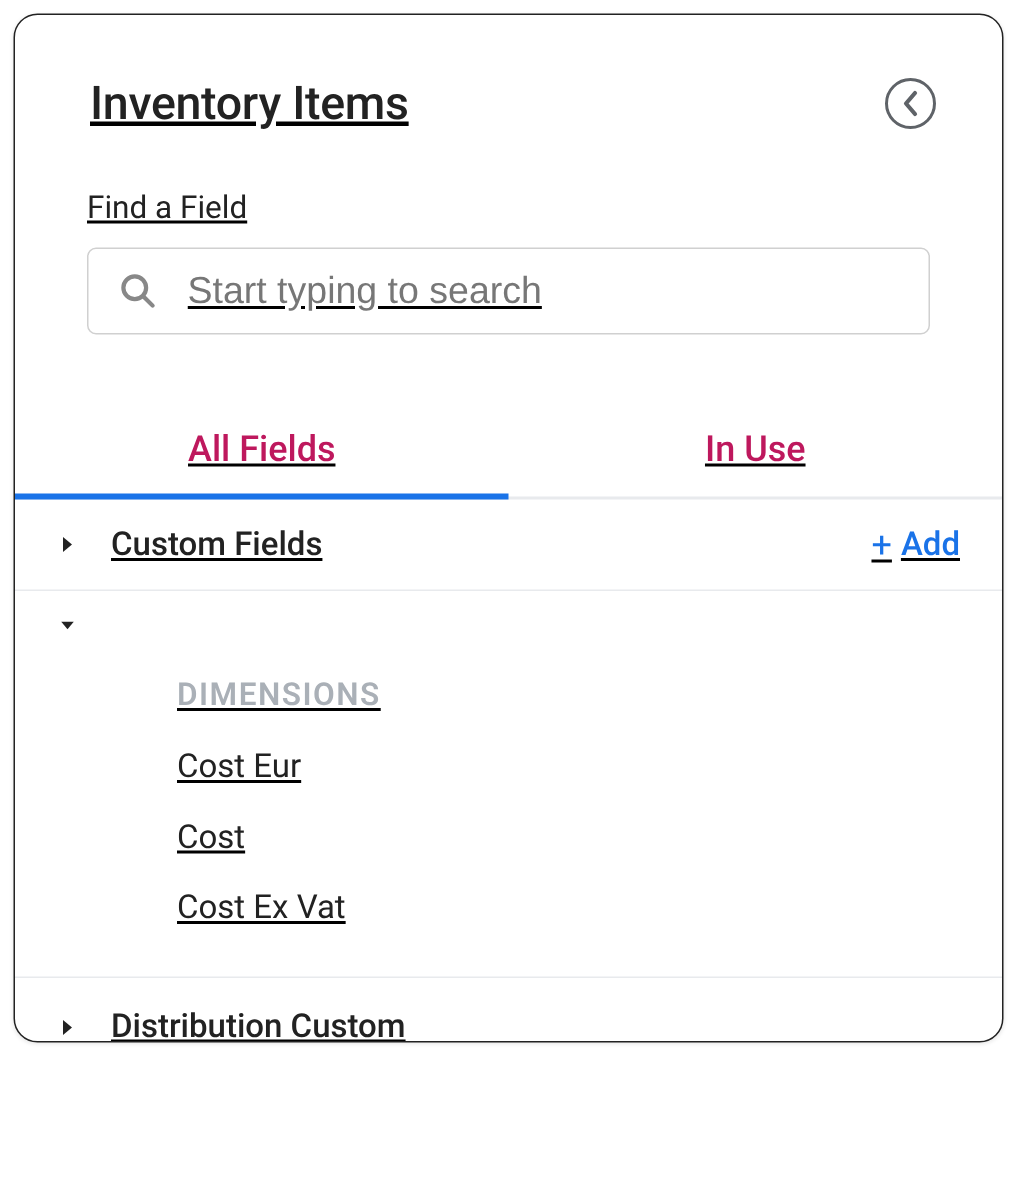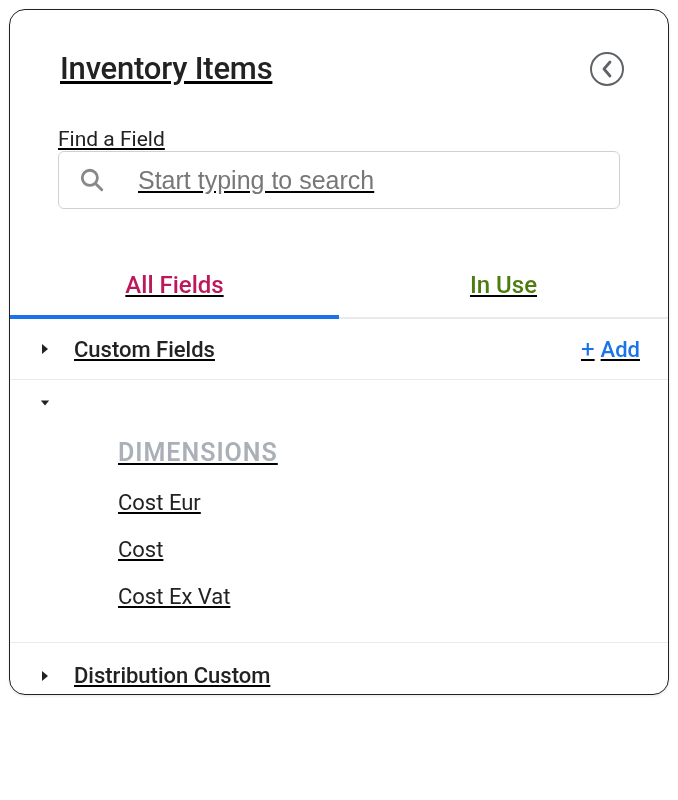--- a/index.html
+++ b/index.html
@@ -54,30 +54,30 @@
       width: 12px;
       height: 18px;
     }
     .search-section {
       padding: 0 48px;
       margin-bottom: 46px;
     }
     .search-label {
       font-size: 21px;
       color: #222;
+      margin-bottom: 14px;
       font-weight: 400;
     }
     .search-box {
       display: flex;
       align-items: center;
       border: 1px solid #d0d0d0;
       border-radius: 6px;
       height: 58px;
       padding: 0 20px;
-      gap: 13px;
     }
     .search-icon {
       width: 26px;
       height: 26px;
       margin-right: 20px;
       flex-shrink: 0;
     }
     .search-input {
       border: none;
       outline: none;
@@ -108,21 +108,21 @@
     .tab.active::after {
       content: "";
       position: absolute;
       left: 0;
       right: 0;
       bottom: -2px;
       height: 4px;
       background: #1a73e8;
     }
     .tab.inactive {
-      color: #4d7c0f;
+      color: #be185d;
     }
     .section-row {
       display: flex;
       align-items: center;
       padding: 16px 28px;
       border-bottom: 1px solid #e8eaed;
     }
     .caret {
       width: 14px;
       height: 14px;
@@ -167,21 +167,21 @@
       border-radius: 5px;
       padding: 8px 16px;
       margin-left: -4px;
     }
     .group-title {
       font-size: 22px;
       font-weight: 500;
       color: #222;
     }
     .dimensions-label {
-      font-size: 25px;
+      font-size: 21px;
       font-weight: 600;
       color: #aab0b7;
       letter-spacing: 1px;
       padding: 16px 0 12px 108px;
     }
     .dimension-item {
       font-size: 22px;
       color: #222;
       padding: 11px 0 11px 108px;
       cursor: pointer;

